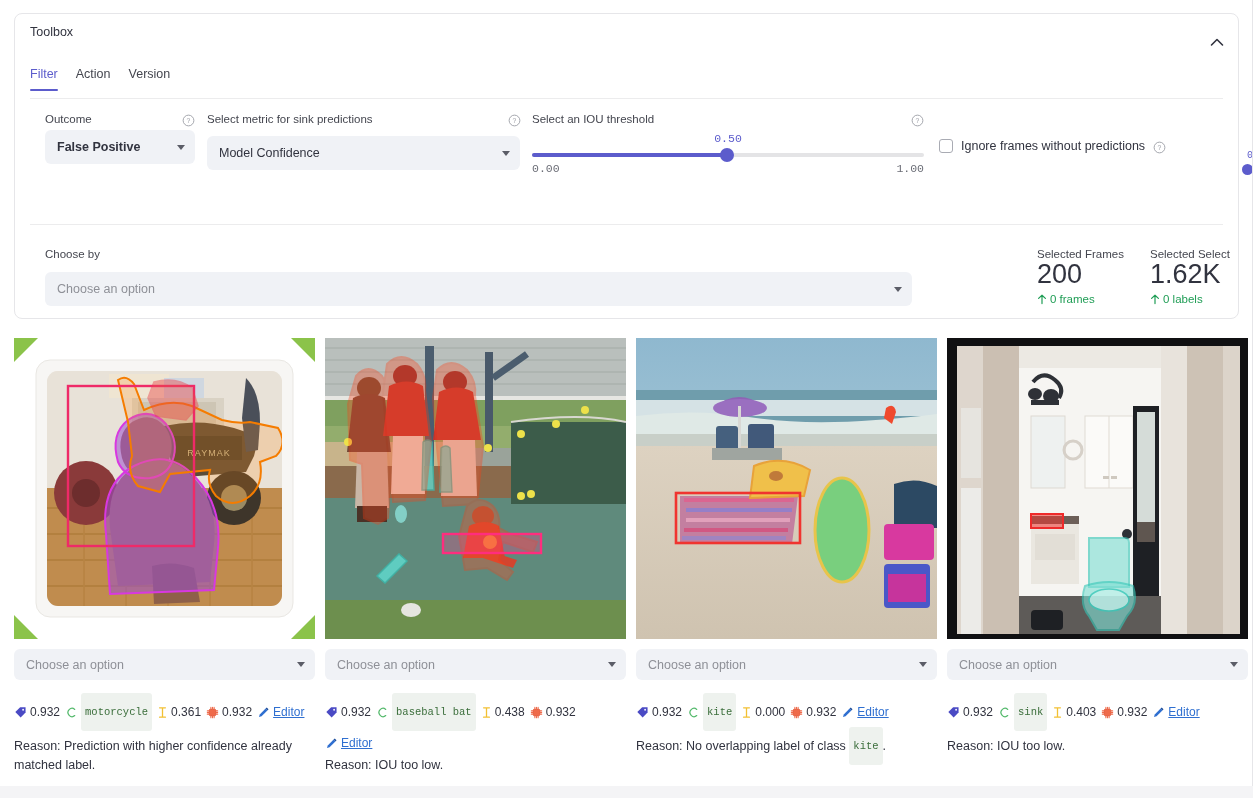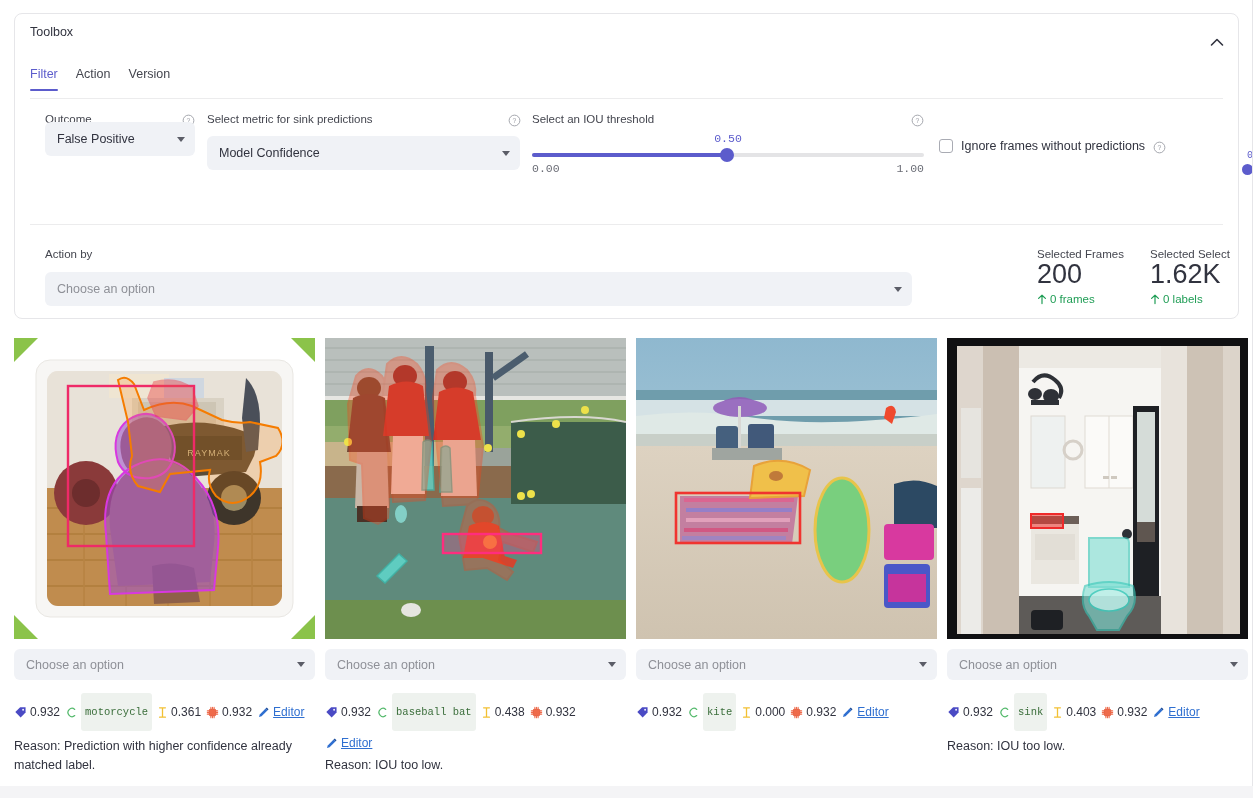--- a/index.html
+++ b/index.html
@@ -73,21 +73,21 @@
     height: 34px; display: flex; align-items: center;
     padding: 0 10px 0 12px; cursor: pointer;
     font-size: 12.5px; color: #31333f;
   }
   .sel .caret {
     margin-left: auto; width: 0; height: 0;
     border-left: 4.5px solid transparent;
     border-right: 4.5px solid transparent;
     border-top: 5.5px solid #5b5d67;
   }
-  .sel-outcome { left: 30px;  top: 108px; width: 150px; }
+  .sel-outcome { left: 30px;  top: 116px; width: 150px; font-weight: bold; }
   .sel-metric  { left: 192px; top: 122px; width: 313px; }
 
   
   .slider-wrap { position: absolute; left: 517px; top: 131px; width: 392px; }
   .slider-track {
     position: absolute; left: 0; top: 8px; width: 392px; height: 4px;
     background: #e4e4e6; border-radius: 3px;
   }
   .slider-fill {
     position: absolute; left: 0; top: 8px; width: 196px; height: 4px;
@@ -281,21 +281,21 @@
     <span class="help-icon">
       <svg width="13" height="13" viewBox="0 0 16 16">
         <circle cx="8" cy="8" r="6.6" fill="none" stroke="#9a9ca4" stroke-width="1.1"></circle>
         <text x="8" y="11.4" font-size="8.4" fill="#9a9ca4" text-anchor="middle" font-family="Liberation Sans, sans-serif">?</text>
       </svg>
     </span>
   </div>
 
   <div class="mid-rule"></div>
 
-  <div class="lbl filterby-lbl">Action by</div>
+  <div class="lbl filterby-lbl">Choose by</div>
   <div class="sel sel-filterby">
     <span>Choose an option</span>
     <span class="caret"></span>
   </div>
 
   <div class="stat stat-frames">
     <div class="stat-lbl">Selected Frames</div>
     <div class="stat-val">200</div>
     <div class="stat-delta">
       <svg width="10" height="11" viewBox="0 0 10 11">
@@ -653,20 +653,24 @@
       </span>
       <span class="meta-item">
         <svg width="13" height="13" viewBox="0 0 16 16">
           <path d="M2.4 13.6 l1-3.2 L10.6 3.2 l2.2 2.2 -7.2 7.2 z" fill="#2f6fd0"></path>
           <path d="M10.6 3.2 l1.4 -1.4 2.2 2.2 -1.4 1.4 z" fill="#1f4f9c"></path>
         </svg>
         <span class="editor-link">Editor</span>
       </span>
     </div>
 
+    <div class="reason">
+      <span>Reason: No overlapping label of class</span>
+      <span class="chip">kite</span><span>.</span>
+    </div>
   </div>
 
   <div class="card card-4">
     <div class="thumb">
       <svg width="301" height="301" viewBox="0 0 301 301">
         <defs>
             <clipPath id="c4">
               <rect width="301" height="301"></rect>
             </clipPath>
           </defs>

